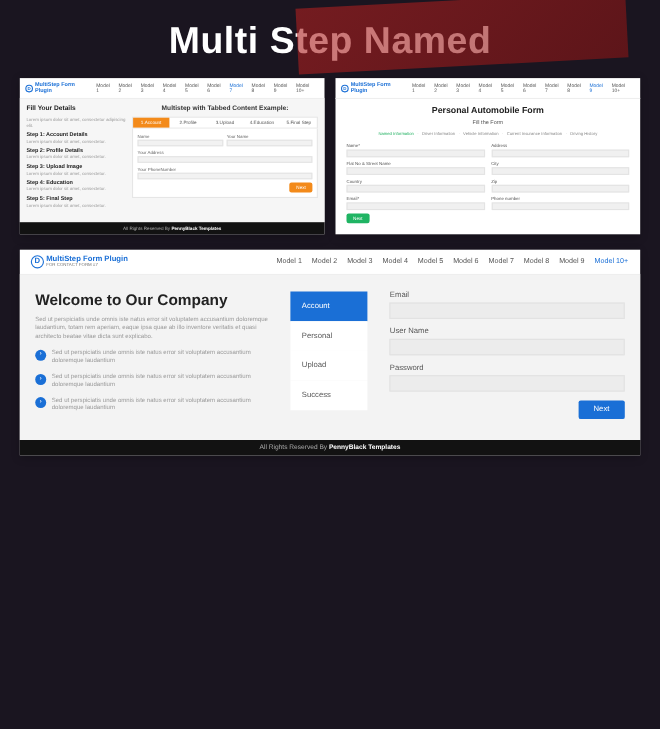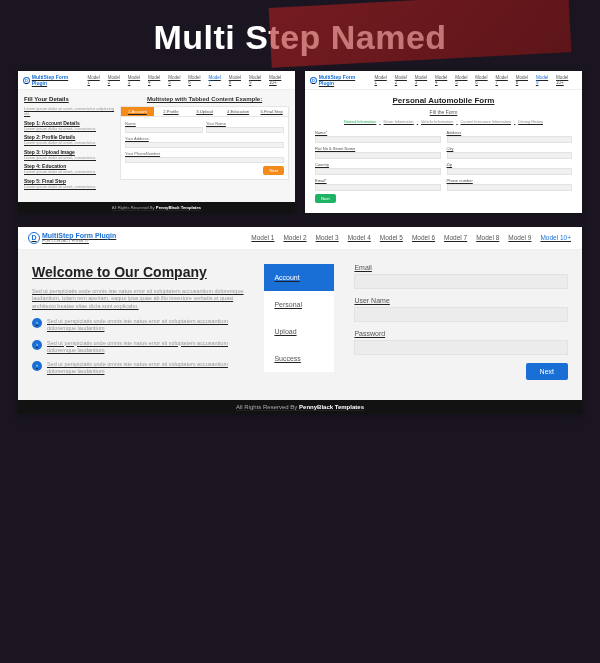--- a/index.html
+++ b/index.html
@@ -2,21 +2,21 @@
 <html><head>
   <meta charset="utf-8">
   <style>
     * { margin:0; padding:0; box-sizing:border-box; font-family: Arial, Helvetica, sans-serif; }
     body { width:600px; height:663px; background:#1a1520; position:relative; overflow:hidden; }
     .bg-accent { position:absolute; width:300px; height:60px; background:linear-gradient(135deg,#b02020 0%,#8a1515 100%); top:0; right:30px; transform:rotate(-3deg); opacity:.6; pointer-events:none; }
 
     .page-title { text-align:center; color:#fff; font-size:34px; font-weight:800; padding:18px 0 14px; font-style:normal; letter-spacing:.5px; }
 
     .top-row { display:flex; gap:10px; padding:0 18px; }
-    .screenshot-card { background:#fff; color:#222; box-shadow:0 2px 8px rgba(0,0,0,.25);text-decoration:underline; }
+    .screenshot-card { background:#fff; color:#222; box-shadow:0 2px 8px rgba(0,0,0,.25); }
 
     
     .ss1 { flex:1; font-size:5.5px; }
     .ss-header { display:flex; align-items:center; gap:4px; padding:3px 5px; border-bottom:1px solid #eee; }
     .brand { display:flex; align-items:center; gap:2px; font-size:5px; font-weight:700; color:#1a6fd6; }
     .brand-icon { width:7px; height:7px; border:1px solid #1a6fd6; border-radius:50%; display:flex; align-items:center; justify-content:center; font-size:4px; }
     .nav-items { display:flex; gap:3px; font-size:4.5px; color:#555; margin-left:auto; }
     .nav-items span { padding:1px 1px; }
     .nav-items .active { color:#1a6fd6; }
 
@@ -59,21 +59,21 @@
     .ss2-next .btn { display:inline-block; background:#1fb463; color:#fff; font-size:4.2px; padding:2px 6px; border-radius:2px; }
 
     
     .ss3 { margin:14px 18px 0; background:#fff; color:#222; box-shadow:0 2px 8px rgba(0,0,0,.25); font-size:8px; }
     .ss3 .ss-header { padding:5px 10px; }
     .ss3 .brand { font-size:7px; }
     .ss3 .brand small { font-size:4px; color:#777; font-weight:400; display:block; line-height:1; }
     .ss3 .brand-icon { width:12px; height:12px; font-size:7px; }
     .ss3 .nav-items { font-size:6.5px; gap:7px; }
 
-    .ss3-body { display:flex; background:#f3f3f3; padding:14px 14px 18px; gap:18px; }
+    .ss3-body { display:flex; background:#f3f3f3; padding:14px 14px 18px; gap:18px;align-items:center; }
     .ss3-left { width:40%; }
     .ss3-left h2 { font-size:14px; font-weight:700; color:#222; margin-bottom:8px; line-height:1.15; }
     .ss3-left p { font-size:5.5px; color:#999; line-height:1.35; margin-bottom:8px; }
     .ss3-bullets { list-style:none; }
     .ss3-bullets li { display:flex; gap:5px; margin-bottom:7px; }
     .ss3-bullets .dot { width:10px; height:10px; border-radius:50%; background:#1a6fd6; color:#fff; font-size:6px; display:flex; align-items:center; justify-content:center; flex-shrink:0; }
     .ss3-bullets span { font-size:5.5px; color:#999; line-height:1.3; }
 
     .ss3-right { flex:1; display:flex; }
     .ss3-vtabs { width:70px; }

